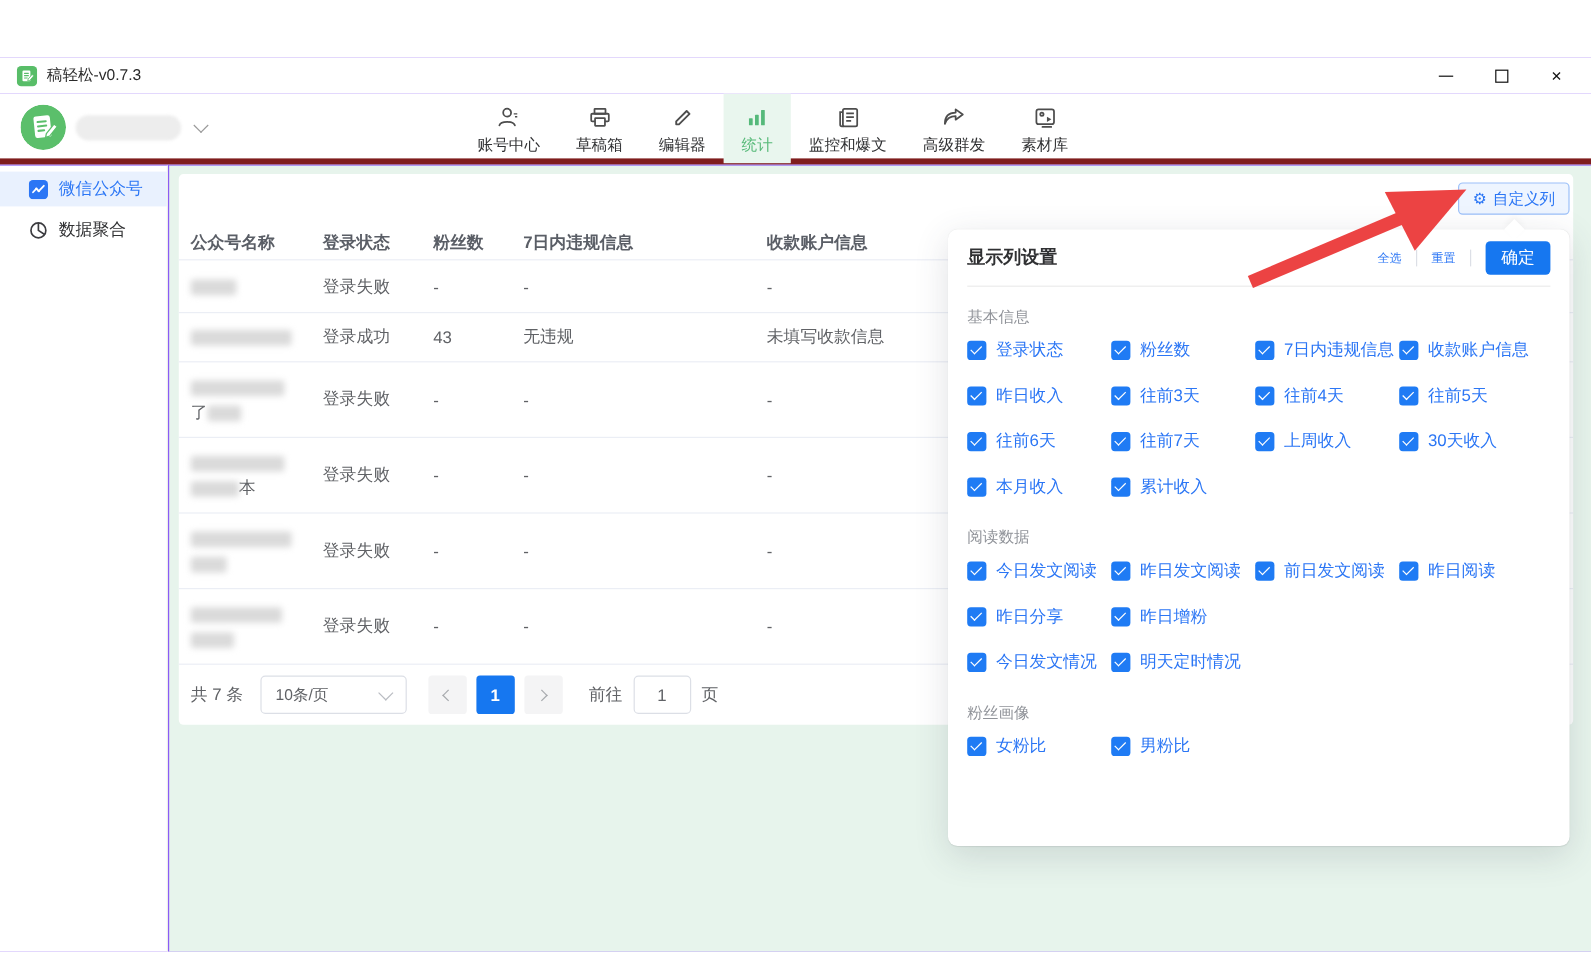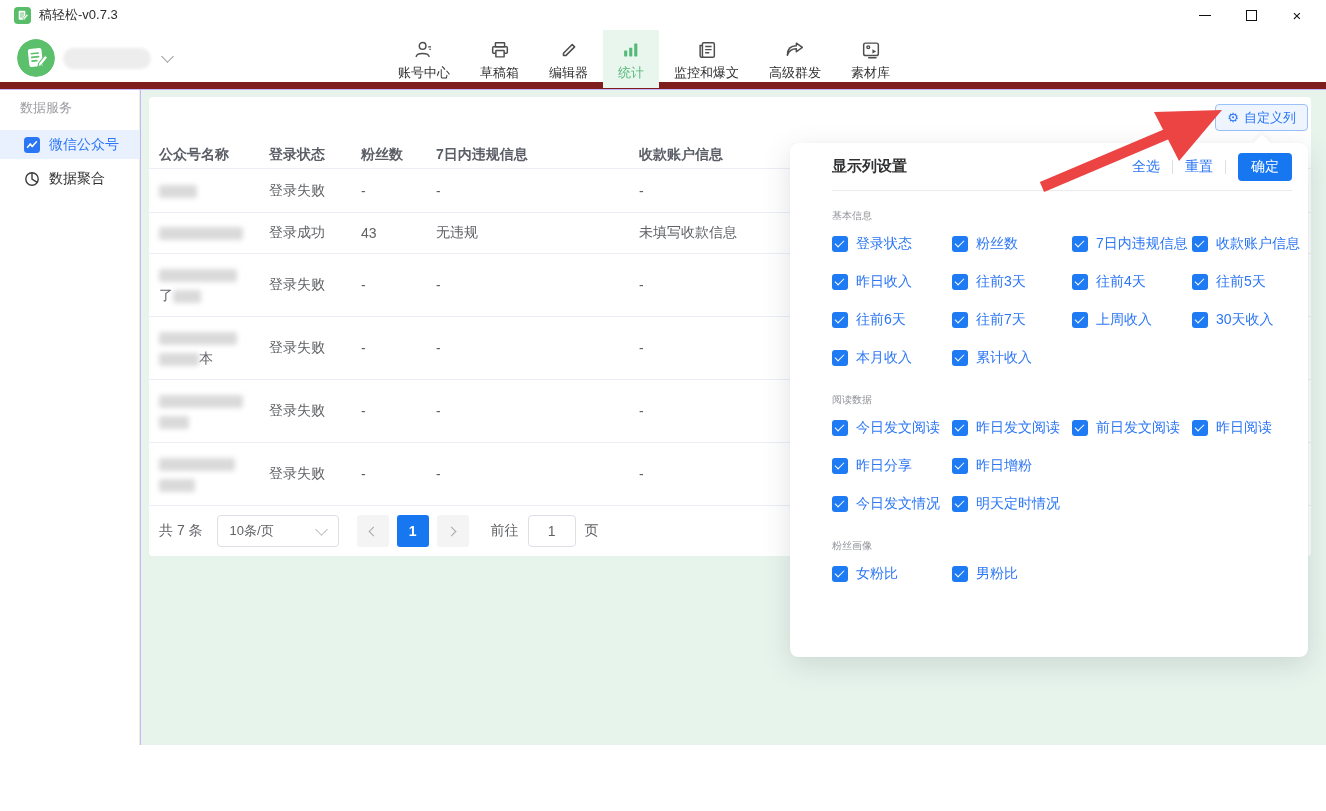--- a/index.html
+++ b/index.html
@@ -1,31 +1,31 @@
 <!DOCTYPE html>
 <html><head>
 <meta charset="utf-8">
 <style>
   * { margin:0; padding:0; box-sizing:border-box; }
   html,body { width:1326px; height:811px; }
   body { font-family:"Liberation Sans","DejaVu Sans",sans-serif; background:#fff; overflow:hidden; }
-  .app { position:relative; width:1326px; height:745px; background:#c4b5fd; }
+  .app { position:relative; width:1326px; height:745px; background:#8b5cf6;margin-top:48px; }
 
   
   .titlebar { position:absolute; top:0; left:0; right:0; height:30px; background:#fff; display:flex; align-items:center; padding-left:14px; z-index:3; }
   .titlebar .logo { width:17px; height:17px; margin-right:8px; flex:0 0 auto; }
   .titlebar .title { font-size:13px; color:#2b2b2b; }
   .win-controls { position:absolute; right:6px; top:0; height:30px; display:flex; align-items:center; }
   .win-btn { width:46px; height:30px; display:flex; align-items:center; justify-content:center; color:#111; cursor:pointer; }
   .win-btn .minus { display:block; width:12px; height:0; border-top:1.6px solid #111; }
   .win-btn .square { display:block; width:11px; height:11px; border:1.4px solid #111; }
   .win-btn .cross { font-size:15px; line-height:1; }
 
   
-  .appheader { position:absolute; top:30px; left:0; right:0; height:59px; background:#fff; border-bottom:7px solid #7f1d1d; z-index:2; }
+  .appheader { position:absolute; top:30px; left:0; right:0; height:59px; background:#fff; border-bottom:5px solid #7f1d1d; z-index:2; }
   .user { position:absolute; left:17px; top:9px; display:flex; align-items:center; }
   .user .avatar { width:38px; height:38px; border-radius:50%; overflow:hidden; }
   .user .name-blob { width:88px; height:21px; border-radius:11px; background:#ededed; margin-left:8px; filter:blur(1.5px); }
   .chev-down { width:9px; height:9px; border-right:1.6px solid #9a9a9a; border-bottom:1.6px solid #9a9a9a; transform:rotate(45deg); margin-left:12px; margin-top:-4px; }
 
   .top-nav { position:absolute; left:383px; top:0; height:58px; display:flex; }
   .nav-tab { height:58px; padding:0 15px; display:flex; flex-direction:column; align-items:center; justify-content:center; cursor:pointer; }
   .nav-tab .icon { height:24px; display:flex; align-items:flex-end; justify-content:center; }
   .nav-tab .nav-label { font-size:13px; color:#303133; margin-top:3px; white-space:nowrap; }
   .nav-tab.active { background:#e9f6ee; }
@@ -66,26 +66,26 @@
   .pg-arrow.right { transform:rotate(-135deg); margin-right:2px; }
   .pg-num { width:32px; height:32px; border-radius:3px; background:#1677f0; color:#fff; font-weight:bold; display:flex; align-items:center; justify-content:center; margin-left:8px; font-size:14px; }
   .goto-label { margin-left:22px; } .goto-unit { margin-left:9px; }
   .goto-input { width:48px; height:32px; border:1px solid #dcdfe6; border-radius:4px; margin-left:9px; text-align:center; font-size:14px; color:#606266; font-family:inherit; }
 
   
   .popup { position:absolute; left:790px; top:143px; width:518px; height:514px; background:#fff; border-radius:8px; box-shadow:0 8px 28px rgba(60,70,90,.16), 0 0 1px rgba(0,0,0,.08); z-index:5; }
   .popup .notch { position:absolute; top:-6px; left:466px; width:12px; height:12px; background:#fff; transform:rotate(45deg); box-shadow:-2px -2px 5px rgba(0,0,0,.04); }
   .popup-head { height:47px; display:flex; align-items:center; padding:0 16px; }
   .popup-title { font-size:15px; font-weight:bold; color:#303133; flex:1; }
-  .popup-link { font-size:14px; color:#2b76f5; cursor:pointer;font-family:Liberation Serif, serif; }
+  .popup-link { font-size:10px; color:#2b76f5; cursor:pointer;font-family:Liberation Serif, serif; }
   .popup-sep { width:1px; height:14px; background:#dcdfe6; margin:0 12px; }
   .confirm-btn { height:28px; padding:0 13px; background:#1677f0; color:#fff; font-size:14px; border:none; border-radius:4px; cursor:pointer; font-family:inherit; }
   .popup-divider { height:1px; background:#ececec; margin:0 16px; }
   .popup-body { padding:2px 16px 0 16px; }
-  .sec-title { font-size:10px; color:#909399; margin-top:14px; height:18px; line-height:18px; }
+  .sec-title { font-size:13px; color:#909399; margin-top:14px; height:18px; line-height:18px; }
   .sec-grid { display:grid; grid-template-columns:repeat(4,120px); }
   .chk-item { height:38px; display:flex; align-items:center; cursor:pointer; white-space:nowrap; }
   .chk-box { width:16px; height:16px; border-radius:3px; background:#1f7bf4; position:relative; flex:0 0 auto; }
   .chk-box::after { content:""; position:absolute; left:5px; top:2px; width:4px; height:8px; border-right:1.8px solid #fff; border-bottom:1.8px solid #fff; transform:rotate(45deg); }
   .chk-label { font-size:14px; color:#2b76f5; margin-left:8px; }
 
   
   .anno { position:absolute; inset:0; z-index:9; pointer-events:none; }
 </style>
 </head>
@@ -194,21 +194,20 @@
               <path d="M13.6 11.3l4 2.3-4 2.3z" fill="#4d4d4d" stroke="none"></path>
               <path d="M9.5 20.5h8" stroke-linecap="round"></path>
             </svg>
           </span>
           <span class="nav-label">素材库</span>
         </div>
       </div>
   </div>
 
   <div class="sidebar">
-    <div class="side-group">数据服务</div>
     <div id="side-items">
         <div class="side-item active">
           <span class="s-icon">
             <svg width="16" height="16" viewBox="0 0 16 16">
               <rect width="16" height="16" rx="3.5" fill="#2b76f5"></rect>
               <path d="M3.5 10.2l2.8-3 2 2 4.2-4.4" stroke="#fff" stroke-width="1.5" fill="none" stroke-linecap="round" stroke-linejoin="round"></path>
               <circle cx="6.3" cy="7.2" r="1" fill="#fff"></circle>
               <circle cx="8.3" cy="9.2" r="1" fill="#fff"></circle>
             </svg>
           </span>
@@ -315,21 +314,21 @@
         <div class="pg-num">1</div>
         <div class="pg-btn next">
             <span class="pg-arrow right"></span>
           </div>
         <span class="goto-label">前往</span>
         <input class="goto-input" value="1" style="">
         <span class="goto-unit">页</span>
       </div>
     </div>
 
-    <div class="popup" style="left:649px; top:53px;padding-left:26px;">
+    <div class="popup" style="left:649px; top:53px;">
       <div class="notch"></div>
       <div class="popup-head">
         <span class="popup-title">显示列设置</span>
         <span class="popup-link">全选</span>
         <span class="popup-sep"></span>
         <span class="popup-link">重置</span>
         <span class="popup-sep"></span>
         <button class="confirm-btn">确定</button>
       </div>
       <div class="popup-divider"></div>

